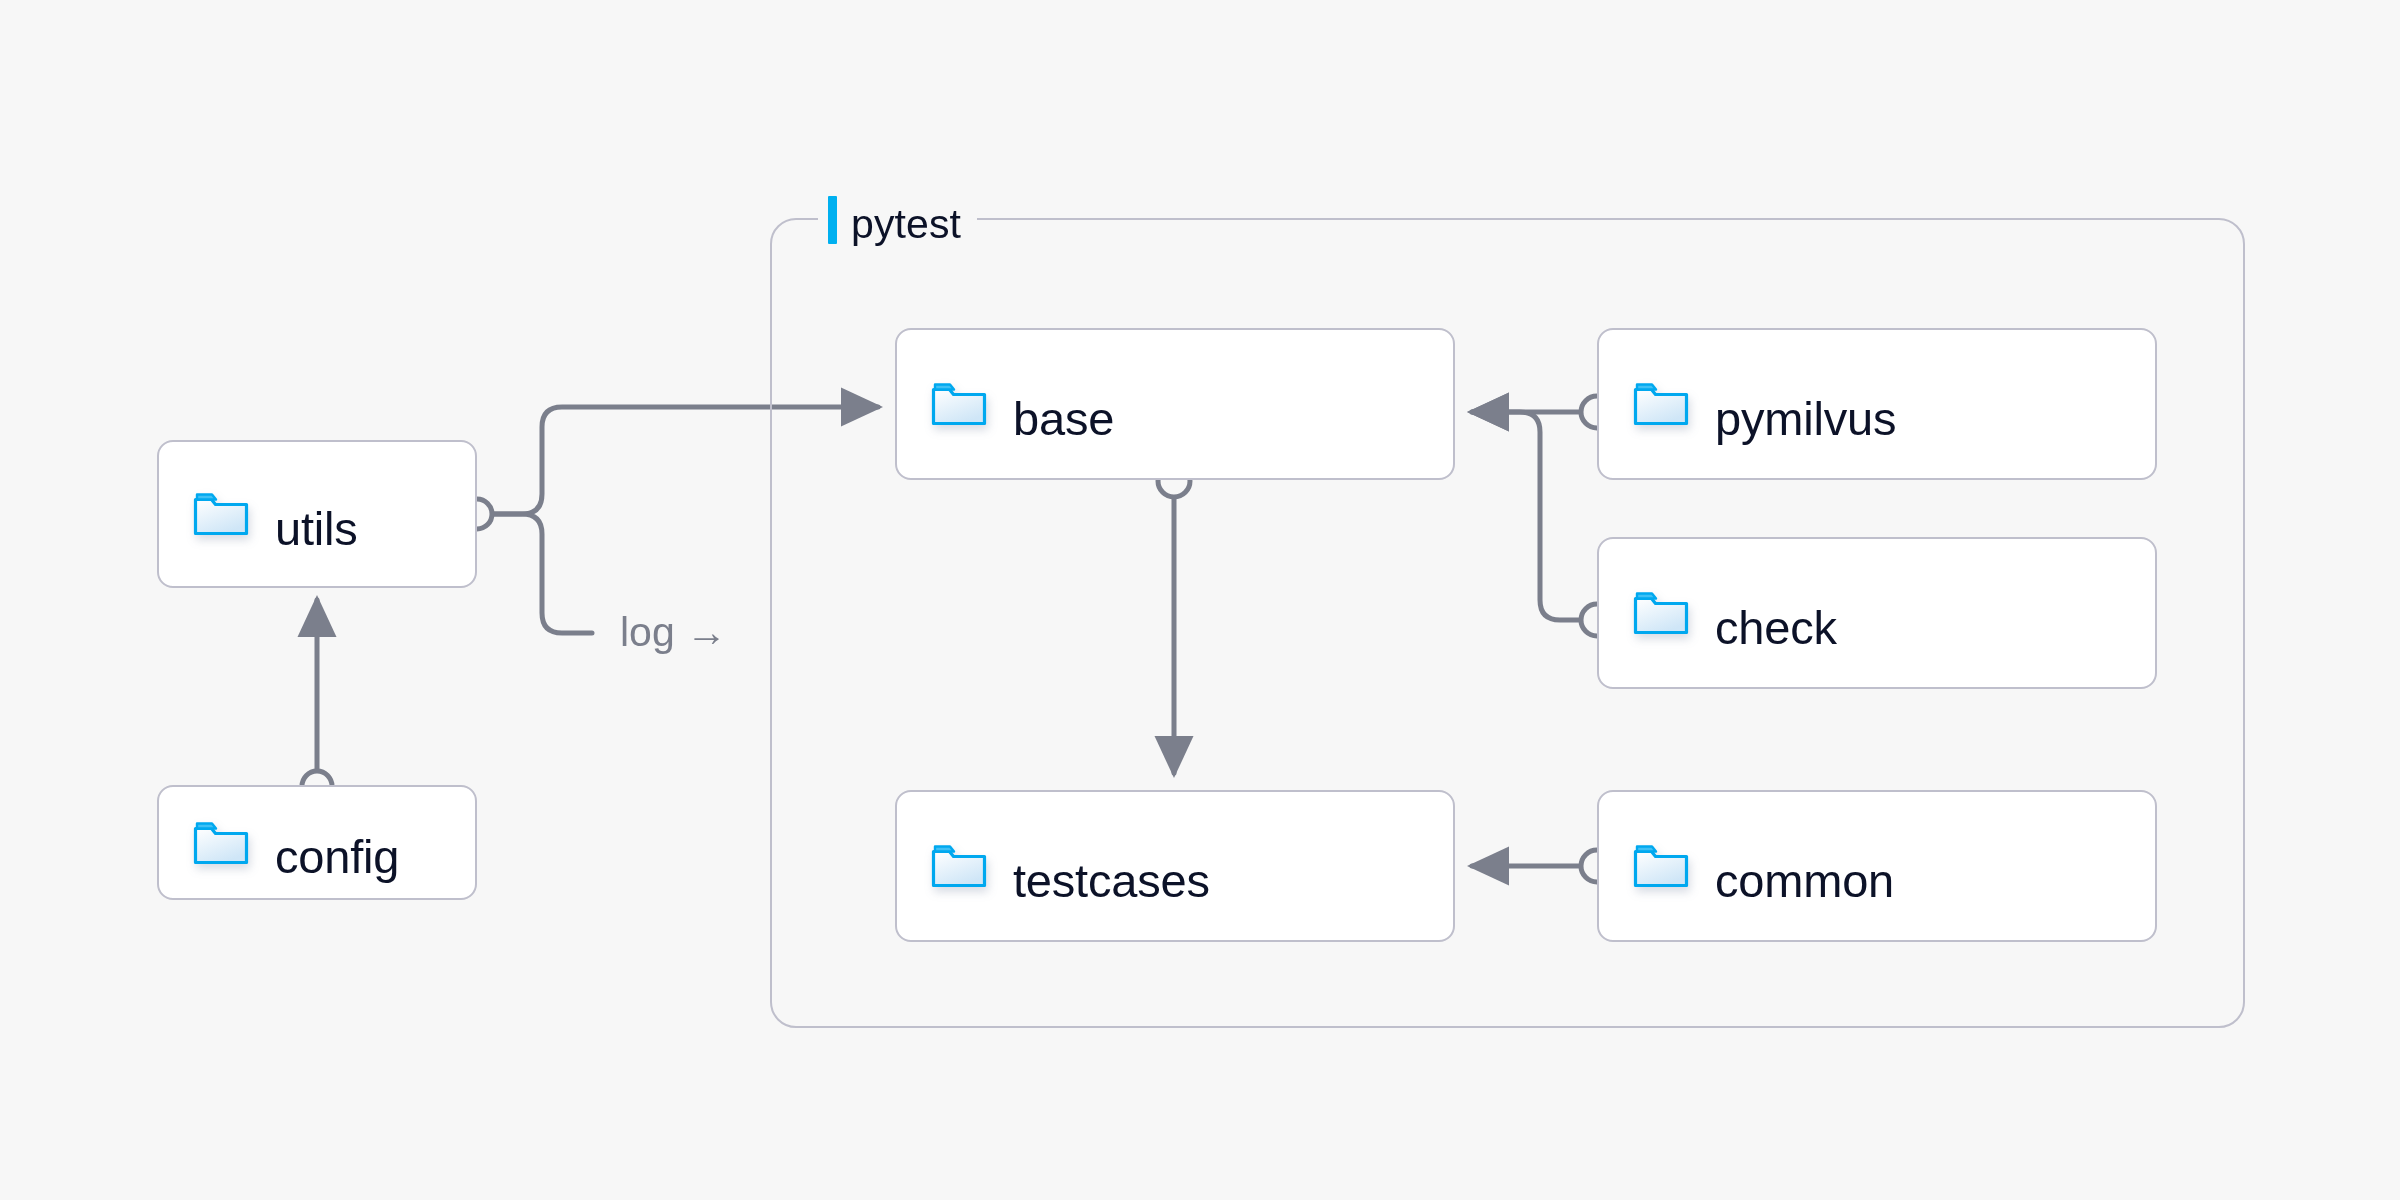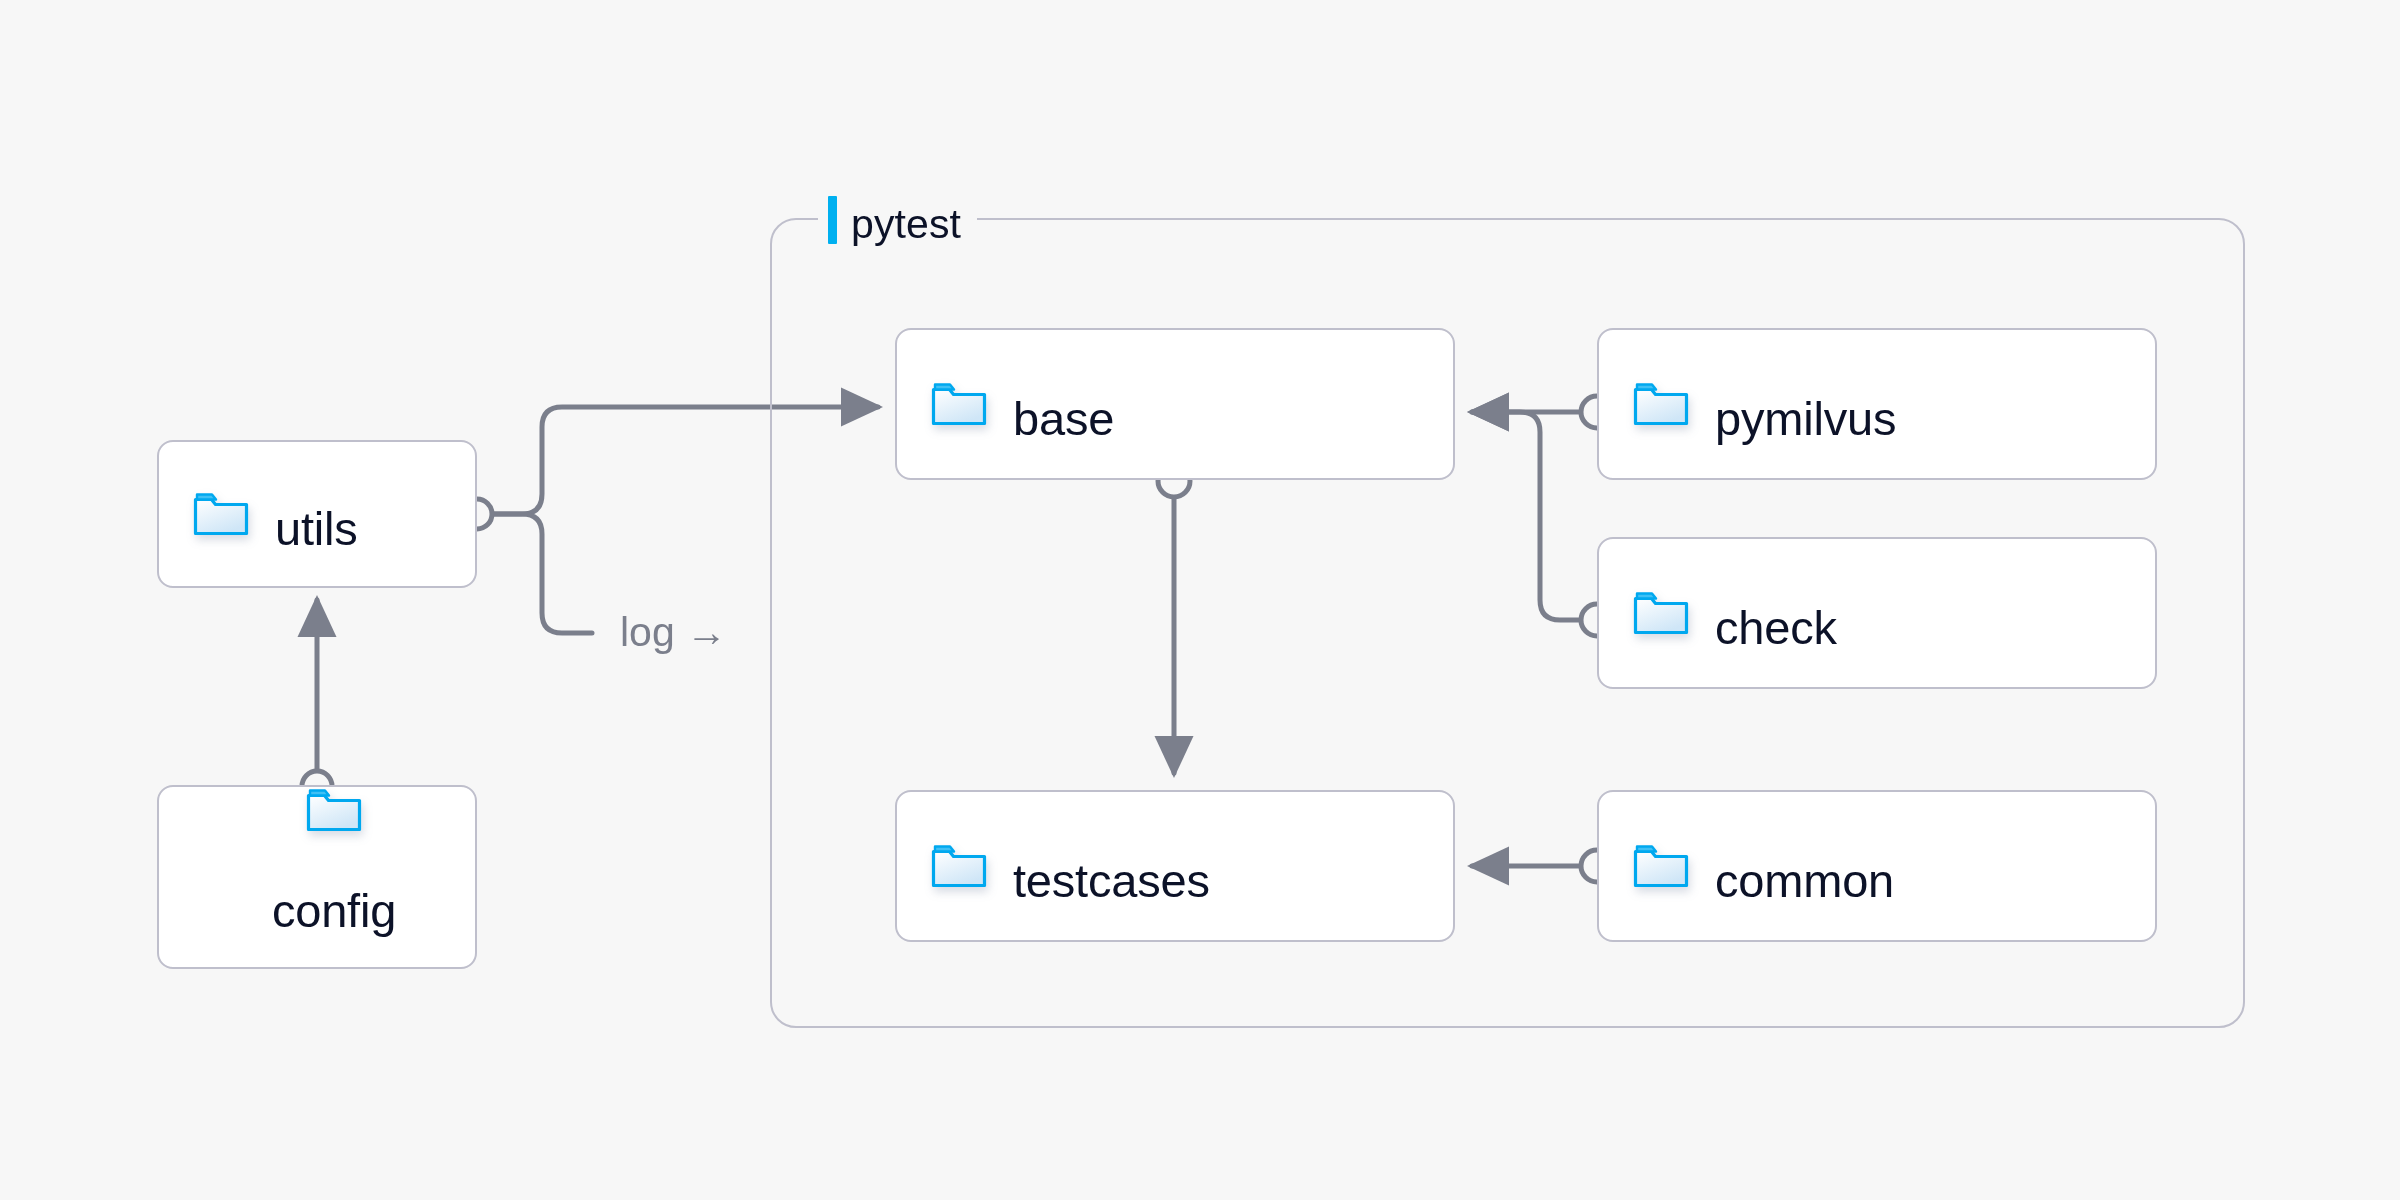--- a/index.html
+++ b/index.html
@@ -161,21 +161,21 @@
             <stop offset="1" stop-color="#cfe6f7"></stop>
           </linearGradient>
         </defs>
         <path d="M2.5,8.5 h16 l4,5 h31 v29 h-51 z" fill="url(#fg0)" stroke="#00a8ef" stroke-width="3.2" stroke-linejoin="round"></path>
         <path d="M4,3.5 h15 l4,5 h-19 z" fill="#3fc0f5" stroke="#00a8ef" stroke-width="2.4" stroke-linejoin="round"></path>
       </svg>
     </span>
     <span class="label">utils</span>
   </div>
 
-  <div class="node" style="left:157px; top:785px; width:320px; height:184px;flex-direction:column;">
+  <div class="node" style="left:157px; top:785px; width:320px; height:115px;">
     <span class="folder">
       <svg viewBox="0 0 56 46" width="56" height="46" xmlns="http://www.w3.org/2000/svg">
         <defs>
           <linearGradient id="fg1" x1="0" y1="0" x2="0.55" y2="1">
             <stop offset="0" stop-color="#ffffff"></stop>
             <stop offset="1" stop-color="#cfe6f7"></stop>
           </linearGradient>
         </defs>
         <path d="M2.5,8.5 h16 l4,5 h31 v29 h-51 z" fill="url(#fg1)" stroke="#00a8ef" stroke-width="3.2" stroke-linejoin="round"></path>
         <path d="M4,3.5 h15 l4,5 h-19 z" fill="#3fc0f5" stroke="#00a8ef" stroke-width="2.4" stroke-linejoin="round"></path>

